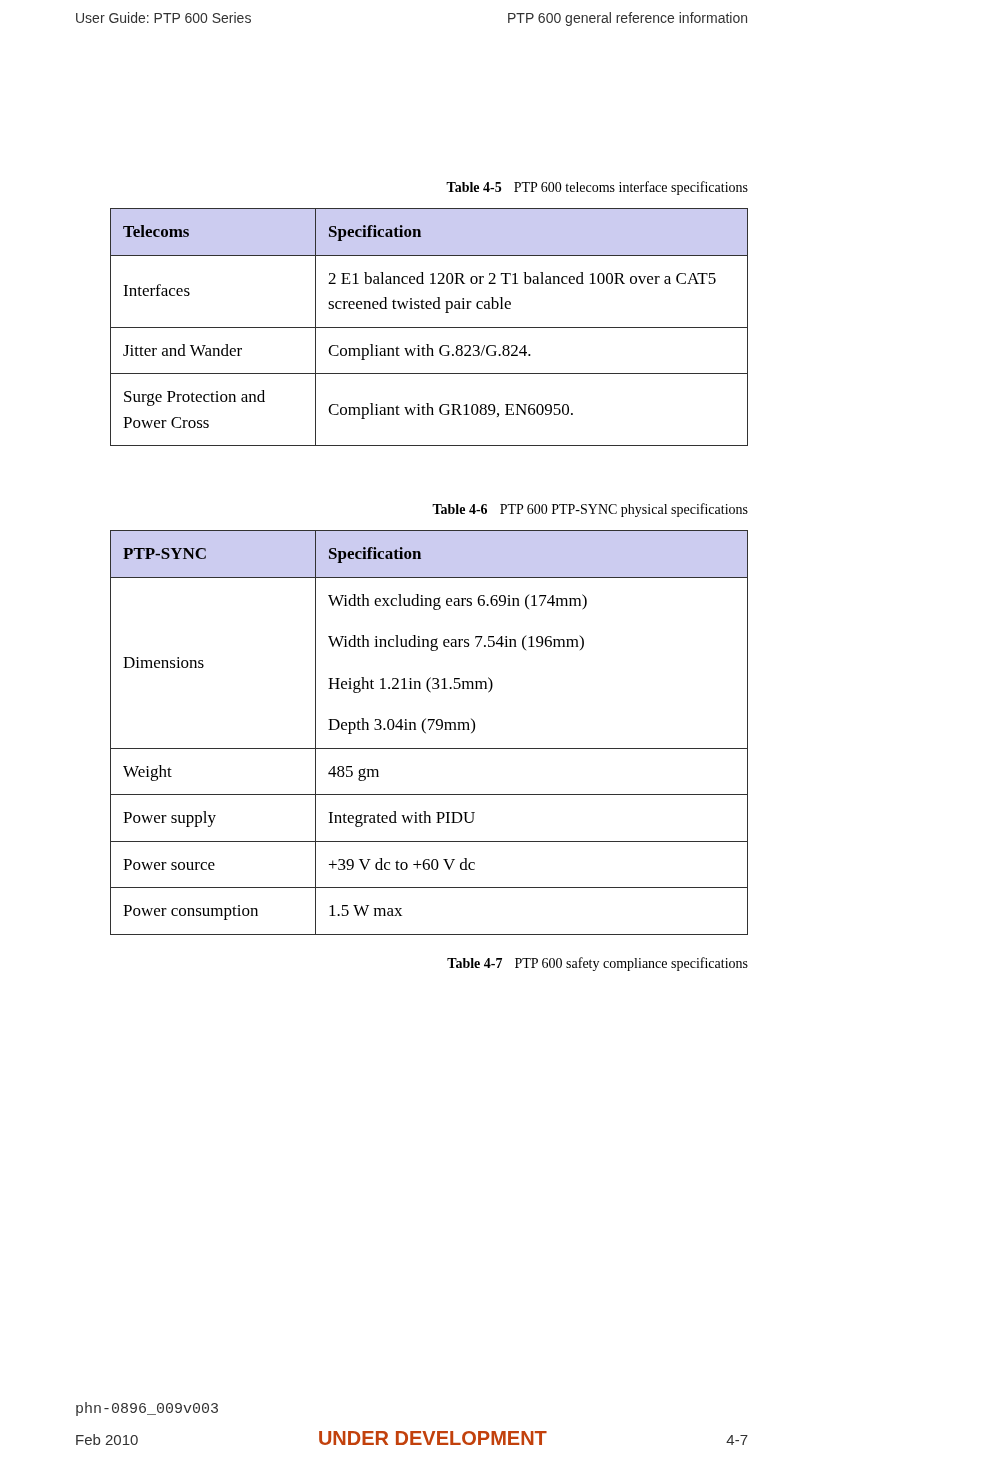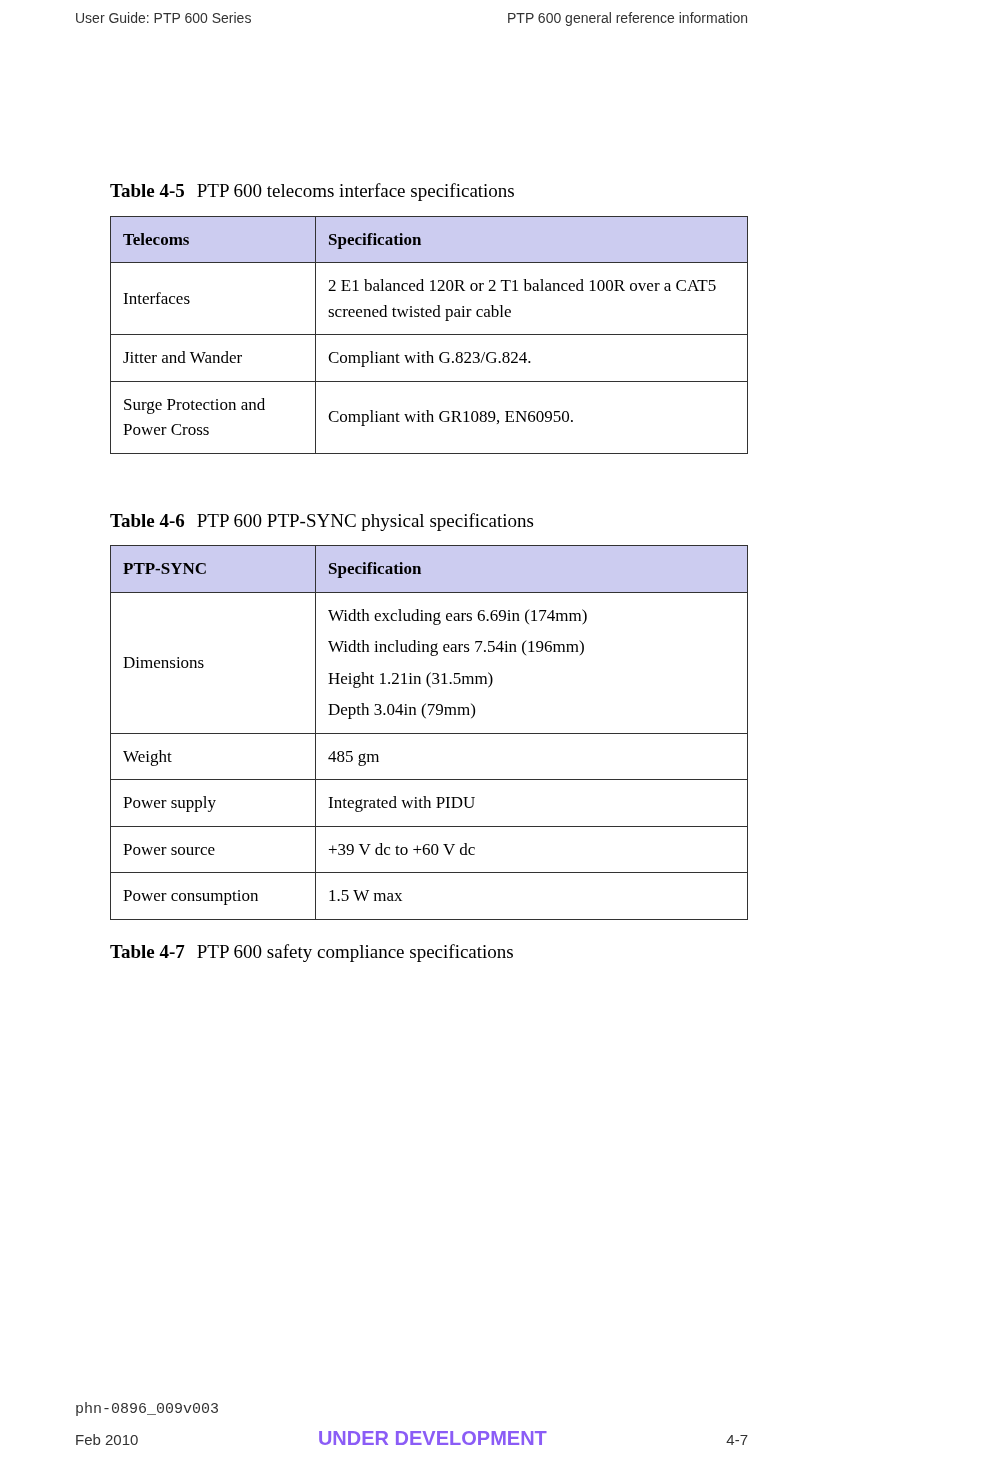--- a/index.html
+++ b/index.html
@@ -24,22 +24,23 @@
     font-family: Arial, Helvetica, sans-serif;
     font-size: 14px;
     color: #333;
     padding-top: 8px;
   }
   .content {
     padding-top: 130px;
     padding-left: 35px;
   }
   .table-caption {
-    font-size: 19px;
+    font-size: 14px;
     margin: 18px 0 10px 0;
+    text-align: right;
   }
   .table-caption b {
     font-weight: bold;
   }
   .table-caption .gap {
     display: inline-block;
     width: 12px;
   }
   table.spec {
     border-collapse: collapse;
@@ -54,21 +55,21 @@
   }
   table.spec th {
     background: #ccccf0;
     font-weight: bold;
     font-family: Georgia, 'Times New Roman', serif;
   }
   table.spec td.col1 {
     width: 180px;
   }
   .dims-cell div {
-    margin: 6px 0;
+    margin: 16px 0;
   }
   .dims-cell div:first-child { margin-top: 0;}
   .dims-cell div:last-child { margin-bottom: 0;}
   h2.heading {
     font-family: Arial, Helvetica, sans-serif;
     color: #2030a0;
     font-weight: bold;
     font-size: 22px;
     margin: 50px 0 20px -35px;
   }
@@ -90,21 +91,21 @@
     justify-content: space-between;
     align-items: baseline;
     font-size: 15px;
     color: #333;
     gap: 8px;
   }
   .footer .under-dev {
     font-family: Arial, Helvetica, sans-serif;
     font-weight: bold;
     font-size: 20px;
-    color: #8b5cf6;
+    color: #c2410c;
     text-align: center;
   }
   .spacer-block { height: 35px; }
 </style>
 </head>
 <body>
 
 <div class="page">
   <div class="header">
     <span>User Guide: PTP 600 Series</span>

